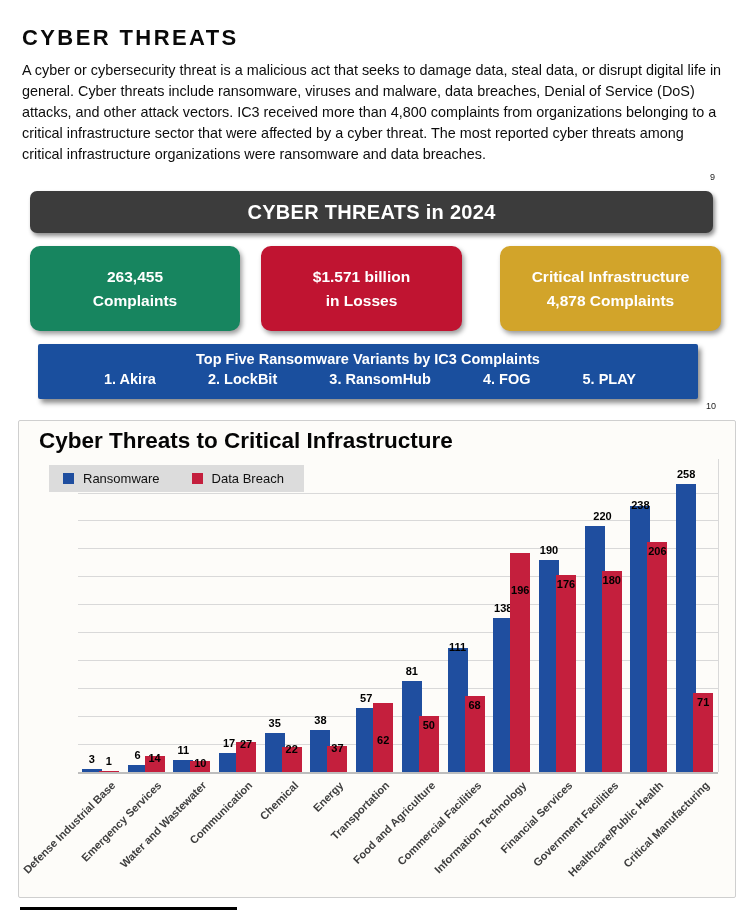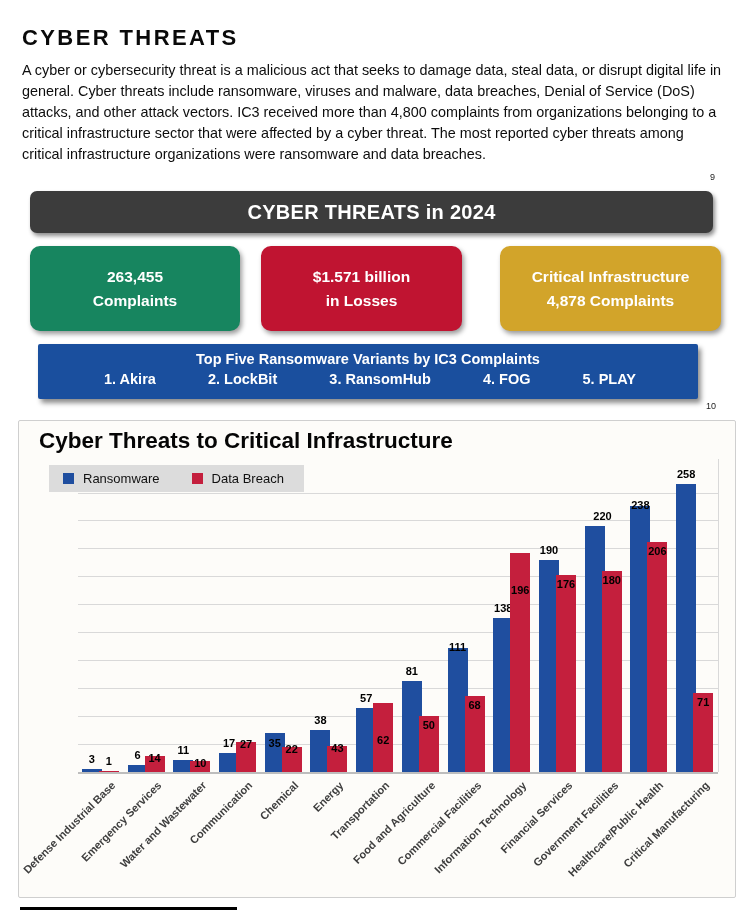--- a/index.html
+++ b/index.html
@@ -127,28 +127,28 @@
       <div class="val" style="left: 147.286px; top: 322.704px;">11</div>
       <div class="bar" style="left: 171.286px; top: 339.821px; width: 20px; height: 11.1786px; background: rgb(196, 31, 61); z-index: 2;"></div>
       <div class="val" style="left: 164.286px; top: 335.821px; z-index: 3;">10</div>
       <div class="cat" style="left: 21.2857px; top: 358px;">Water and Wastewater</div>
       <div class="bar" style="left: 200px; top: 331.996px; width: 20px; height: 19.0036px; background: rgb(31, 78, 159);"></div>
       <div class="val" style="left: 193px; top: 315.996px;">17</div>
       <div class="bar" style="left: 217px; top: 320.818px; width: 20px; height: 30.1821px; background: rgb(196, 31, 61); z-index: 2;"></div>
       <div class="val" style="left: 210px; top: 316.818px; z-index: 3;">27</div>
       <div class="cat" style="left: 67px; top: 358px;">Communication</div>
       <div class="bar" style="left: 245.714px; top: 311.875px; width: 20px; height: 39.125px; background: rgb(31, 78, 159);"></div>
-      <div class="val" style="left: 238.714px; top: 295.875px; margin-top: 20px;">35</div>
+      <div class="val" style="left: 238.714px; top: 295.875px;">35</div>
       <div class="bar" style="left: 262.714px; top: 326.407px; width: 20px; height: 24.5929px; background: rgb(196, 31, 61); z-index: 2;"></div>
       <div class="val" style="left: 255.714px; top: 322.407px; z-index: 3;">22</div>
       <div class="cat" style="left: 112.714px; top: 358px;">Chemical</div>
       <div class="bar" style="left: 291.429px; top: 308.521px; width: 20px; height: 42.4786px; background: rgb(31, 78, 159);"></div>
       <div class="val" style="left: 284.429px; top: 292.521px;">38</div>
       <div class="bar" style="left: 308.429px; top: 325.289px; width: 20px; height: 25.7107px; background: rgb(196, 31, 61); z-index: 2;"></div>
-      <div class="val" style="left: 301.429px; top: 321.289px; z-index: 3;">43</div>
+      <div class="val" style="left: 301.429px; top: 321.289px; z-index: 3;">37</div>
       <div class="cat" style="left: 158.429px; top: 358px;">Energy</div>
       <div class="bar" style="left: 337.143px; top: 287.282px; width: 20px; height: 63.7179px; background: rgb(31, 78, 159);"></div>
       <div class="val" style="left: 330.143px; top: 271.282px;">57</div>
       <div class="bar" style="left: 354.143px; top: 281.693px; width: 20px; height: 69.3071px; background: rgb(196, 31, 61); z-index: 2;"></div>
       <div class="val" style="left: 347.143px; top: 284.693px; z-index: 3; margin-top: 28px;">62</div>
       <div class="cat" style="left: 204.143px; top: 358px;">Transportation</div>
       <div class="bar" style="left: 382.857px; top: 260.454px; width: 20px; height: 90.5464px; background: rgb(31, 78, 159);"></div>
       <div class="val" style="left: 375.857px; top: 244.454px;">81</div>
       <div class="bar" style="left: 399.857px; top: 295.107px; width: 20px; height: 55.8929px; background: rgb(196, 31, 61); z-index: 2;"></div>
       <div class="val" style="left: 392.857px; top: 298.107px; z-index: 3;">50</div>

